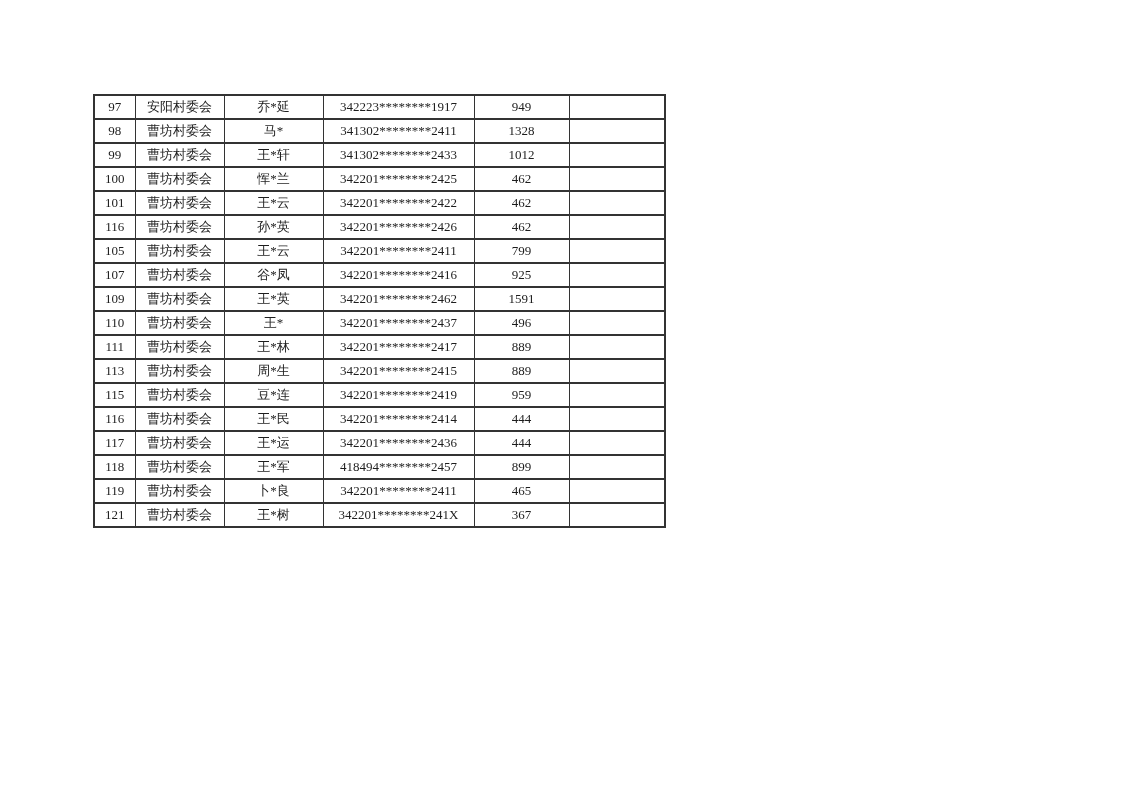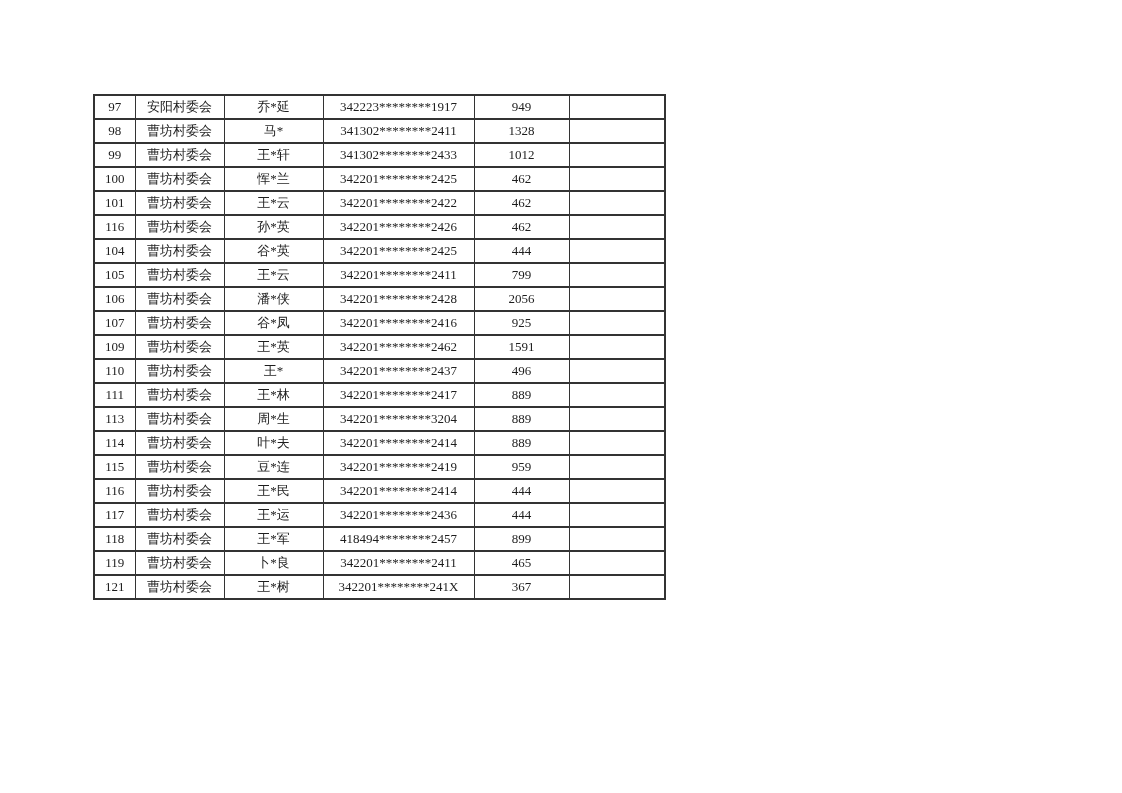--- a/index.html
+++ b/index.html
@@ -97,44 +97,28 @@
   </tr>
         <tr>
     <td>116</td>
     <td>曹坊村委会</td>
     <td>孙*英</td>
     <td>342201********2426</td>
     <td>462</td>
     <td></td>
   </tr>
         <tr>
-    <td>104</td>
-    <td>曹坊村委会</td>
-    <td>谷*英</td>
-    <td>342201********2425</td>
-    <td>444</td>
-    <td></td>
-  </tr>
-        <tr>
     <td>105</td>
     <td>曹坊村委会</td>
     <td>王*云</td>
     <td>342201********2411</td>
     <td>799</td>
     <td></td>
   </tr>
         <tr>
-    <td>106</td>
-    <td>曹坊村委会</td>
-    <td>潘*侠</td>
-    <td>342201********2428</td>
-    <td>2056</td>
-    <td></td>
-  </tr>
-        <tr>
     <td>107</td>
     <td>曹坊村委会</td>
     <td>谷*凤</td>
     <td>342201********2416</td>
     <td>925</td>
     <td></td>
   </tr>
         <tr>
     <td>109</td>
     <td>曹坊村委会</td>
@@ -156,29 +140,21 @@
     <td>曹坊村委会</td>
     <td>王*林</td>
     <td>342201********2417</td>
     <td>889</td>
     <td></td>
   </tr>
         <tr>
     <td>113</td>
     <td>曹坊村委会</td>
     <td>周*生</td>
-    <td>342201********3204</td>
-    <td>889</td>
-    <td></td>
-  </tr>
-        <tr>
-    <td>114</td>
-    <td>曹坊村委会</td>
-    <td>叶*夫</td>
-    <td>342201********2414</td>
+    <td>342201********2415</td>
     <td>889</td>
     <td></td>
   </tr>
         <tr>
     <td>115</td>
     <td>曹坊村委会</td>
     <td>豆*连</td>
     <td>342201********2419</td>
     <td>959</td>
     <td></td>

